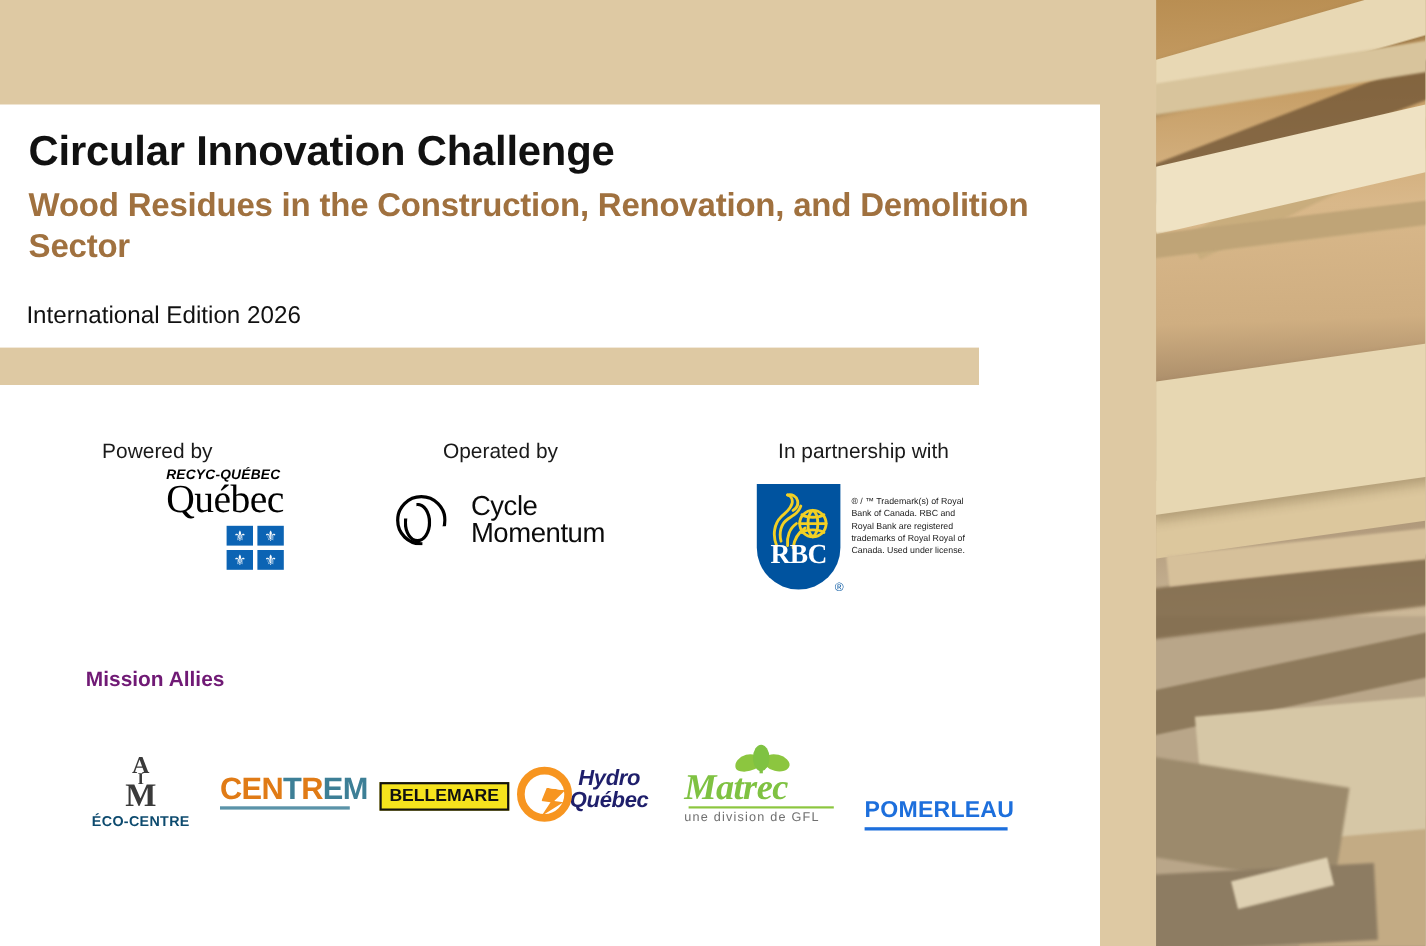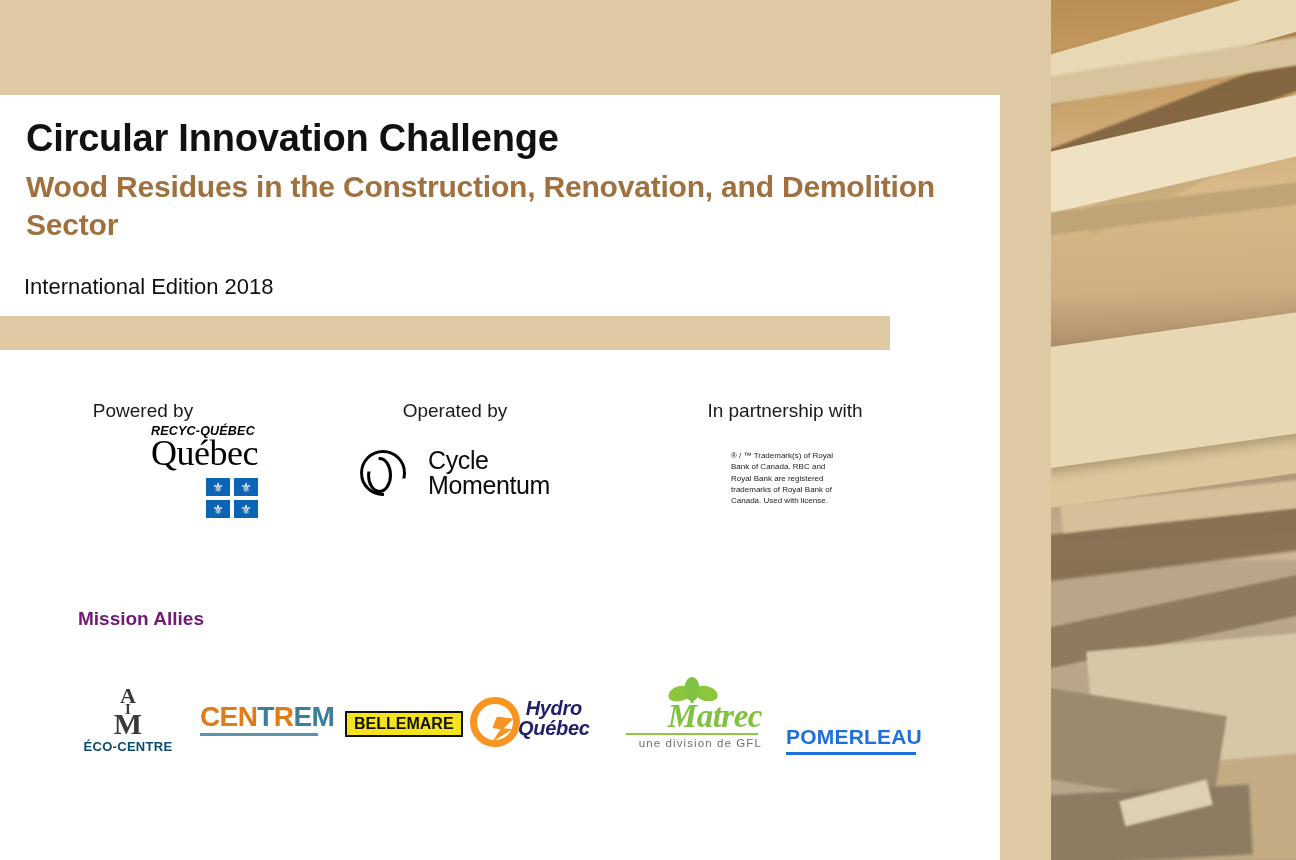--- a/index.html
+++ b/index.html
@@ -154,21 +154,21 @@
   .hq-q{position:relative;width:46px;height:46px;flex:0 0 auto;}
   .hq-q::before{content:"";position:absolute;left:2px;top:2px;width:36px;height:36px;
     border:7px solid #f79520;border-radius:50%;}
   .hq-bolt{position:absolute;left:24px;top:22px;width:20px;height:26px;
     background:#f79520;clip-path:polygon(16% 0,100% 0,58% 42%,100% 42%,10% 100%,42% 48%,0 48%);
     transform:rotate(8deg);}
   .hq-txt{font-style:italic;font-weight:bold;color:#1f1f6b;font-size:20px;
     line-height:1.02;letter-spacing:-.3px;}
 
   
-  #ally-matrec{left:622px;top:2px;text-align:right;width:140px;}
+  #ally-matrec{left:622px;top:2px;text-align:left;width:140px;}
   .mt-sprout{position:relative;height:26px;margin-bottom:-2px;}
   .mt-stem{position:absolute;left:50%;top:4px;width:3px;height:22px;background:#7fc242;
     transform:translateX(-50%);}
   .mt-leafC{position:absolute;left:50%;top:0px;width:15px;height:24px;background:#7fc242;
     border-radius:50%;transform:translateX(-50%);}
   .mt-leafL{position:absolute;left:calc(50% - 24px);top:9px;width:24px;height:15px;
     background:#8cc63f;border-radius:50% 50% 50% 50%/60% 60% 40% 40%;transform:rotate(-14deg);}
   .mt-leafR{position:absolute;left:calc(50% + 2px);top:9px;width:24px;height:15px;
     background:#8cc63f;border-radius:50%;transform:rotate(14deg);}
   .mt-word{font-family:"Liberation Serif",serif;font-style:italic;font-weight:bold;
@@ -206,21 +206,21 @@
   <div class="lay chipA"></div>
 </div>
 
 <div id="card"></div>
 <div id="tan-band"></div>
 
 <div class="title-wrap">
   <h1 class="title">Circular Innovation Challenge</h1>
   <h2 class="subtitle">Wood Residues in the Construction, Renovation, and Demolition Sector</h2>
 </div>
-<div class="edition">International Edition 2018</div>
+<div class="edition">International Edition 2026</div>
 
 <div class="partners">
 
   <div class="pcol" id="col-powered">
     <div class="hdr">Powered by</div>
     <div class="qc-logo">
       <div class="qc-text">
         <div class="qc-recyc">RECYC-QUÉBEC</div>
         <div class="qc-quebec">Québec</div>
       </div>
@@ -240,21 +240,39 @@
       <div class="cm-text">
         <div>Cycle</div>
         <div>Momentum</div>
       </div>
     </div>
   </div>
 
   <div class="pcol" id="col-partner">
     <div class="hdr">In partnership with</div>
     <div class="rbc-logo">
-      <div class="rbc-tm">® / ™ Trademark(s) of Royal Bank of Canada. RBC and Royal Bank are registered trademarks of Royal Bank of Canada. Used with license.</div>
+      <div class="rbc-shield">
+        <svg class="rbc-lion" viewBox="0 0 60 56">
+          <g fill="none" stroke="#f2d024" stroke-width="2.6" stroke-linecap="round">
+            <path d="M10 50 C6 40 8 30 14 24 C18 20 22 18 24 12 C25 8 23 5 20 4"></path>
+            <path d="M20 4 C24 3 28 5 29 9 C30 13 28 16 25 18"></path>
+            <path d="M14 46 C12 38 14 30 20 26 C26 22 30 20 32 14"></path>
+            <path d="M20 50 C19 42 22 34 28 30"></path>
+            <path d="M25 52 C26 44 30 38 36 34"></path>
+            <circle cx="43" cy="30" r="12"></circle>
+            <path d="M31 30 H55"></path>
+            <path d="M43 18 C37 22 37 38 43 42 C49 38 49 22 43 18Z"></path>
+            <path d="M33 22 C38 25 48 25 53 22"></path>
+            <path d="M33 38 C38 35 48 35 53 38"></path>
+          </g>
+        </svg>
+        <div class="rbc-word">RBC</div>
+        <span class="rbc-r">®</span>
+      </div>
+      <div class="rbc-tm">® / ™ Trademark(s) of Royal Bank of Canada. RBC and Royal Bank are registered trademarks of Royal Royal of Canada. Used under license.</div>
     </div>
   </div>
 
 </div>
 
 <div class="allies-label">Mission Allies</div>
 
 <div class="allies">
 
   <div class="ally" id="ally-aim">

